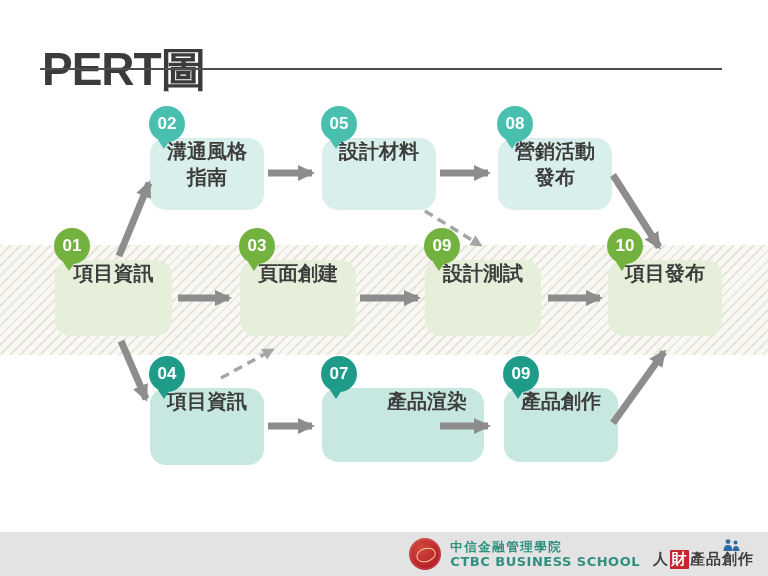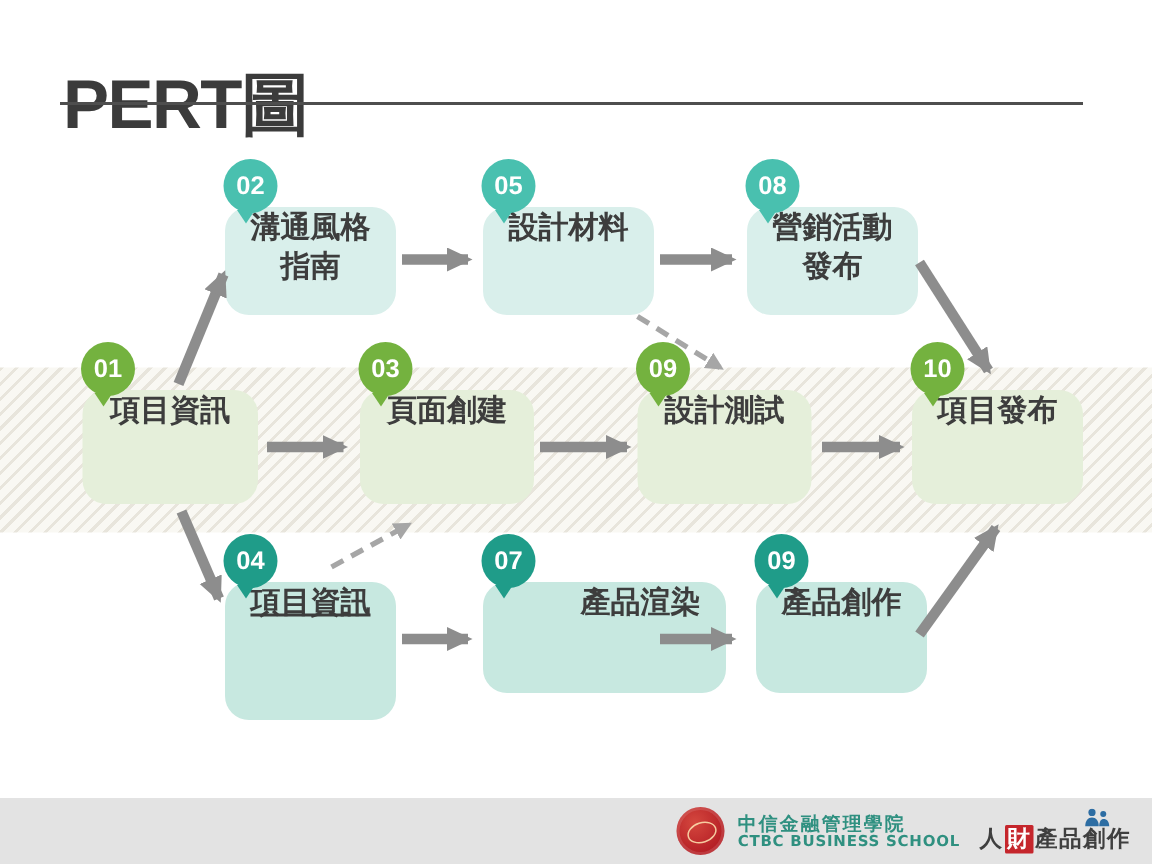--- a/index.html
+++ b/index.html
@@ -20,21 +20,21 @@
   .node{position:absolute;border-radius:16px;display:flex;justify-content:center;
         text-align:center;font-weight:700;font-size:20px;color:#3d3d3d;line-height:1.3;
         white-space:pre-line;z-index:2;}
   .fill-top{background:#d9efeb;}
   .fill-mid{background:#e5efda;}
   .fill-bot{background:#c7e8e0;}
 
   .n01{left:55px; top:260px;width:117px;height:76px;}
   .n02{left:150px;top:138px;width:114px;height:72px;}
   .n03{left:240px;top:260px;width:116px;height:76px;}
-  .n04{left:150px;top:388px;width:114px;height:92px;text-decoration:underline;}
+  .n04{left:150px;top:388px;width:114px;height:77px;}
   .n05{left:322px;top:138px;width:114px;height:72px;}
   .n06{left:425px;top:260px;width:116px;height:76px;}
   .n07{left:322px;top:388px;width:114px;height:74px;padding-left:48px;}
   .n08{left:498px;top:138px;width:114px;height:72px;}
   .n09{left:504px;top:388px;width:114px;height:74px;}
   .n10{left:608px;top:260px;width:114px;height:76px;}
 
   
   .badge{position:absolute;left:-1px;top:-32px;width:36px;height:36px;border-radius:50%;
          background:var(--bc);color:#fff;font-size:17px;font-weight:700;
@@ -56,21 +56,21 @@
   .footer{position:absolute;left:0;top:532px;width:768px;height:44px;background:#e3e3e3;
           display:flex;align-items:center;justify-content:flex-end;gap:9px;
           padding-right:14px;box-sizing:border-box;z-index:5;}
   .seal{width:32px;height:32px;border-radius:50%;flex:0 0 auto;position:relative;
         background:radial-gradient(circle at 38% 32%,#d4473e 0%,#b51f25 70%);
         box-shadow:inset 0 0 0 2px rgba(255,255,255,0.12);}
   .seal::after{content:"";position:absolute;left:7px;top:10px;width:18px;height:12px;
         border:1.5px solid rgba(255,230,180,0.85);border-radius:50%;transform:rotate(-18deg);}
   .school{display:flex;flex-direction:column;line-height:1.2;}
   .school-name{font-size:12.5px;font-weight:700;color:#2f9080;letter-spacing:1.5px;}
-  .school-sub{font-size:10px;font-weight:700;color:#2f9080;letter-spacing:0.5px;}
+  .school-sub{font-size:13px;font-weight:700;color:#2f9080;letter-spacing:0.5px;}
   .talent{display:flex;flex-direction:column;align-items:flex-end;margin-left:4px;}
   .people-icon{height:12px;margin-right:14px;margin-bottom:-1px;}
   .talent-text{font-size:15px;font-weight:700;color:#3f3f3f;letter-spacing:1px;display:flex;align-items:center;}
   .talent-hl{background:#c5262c;color:#fff;padding:0 1.5px;margin:0 1px;border-radius:1px;}
 </style>
 </head>
 <body>
 
 <div class="slide">
 

